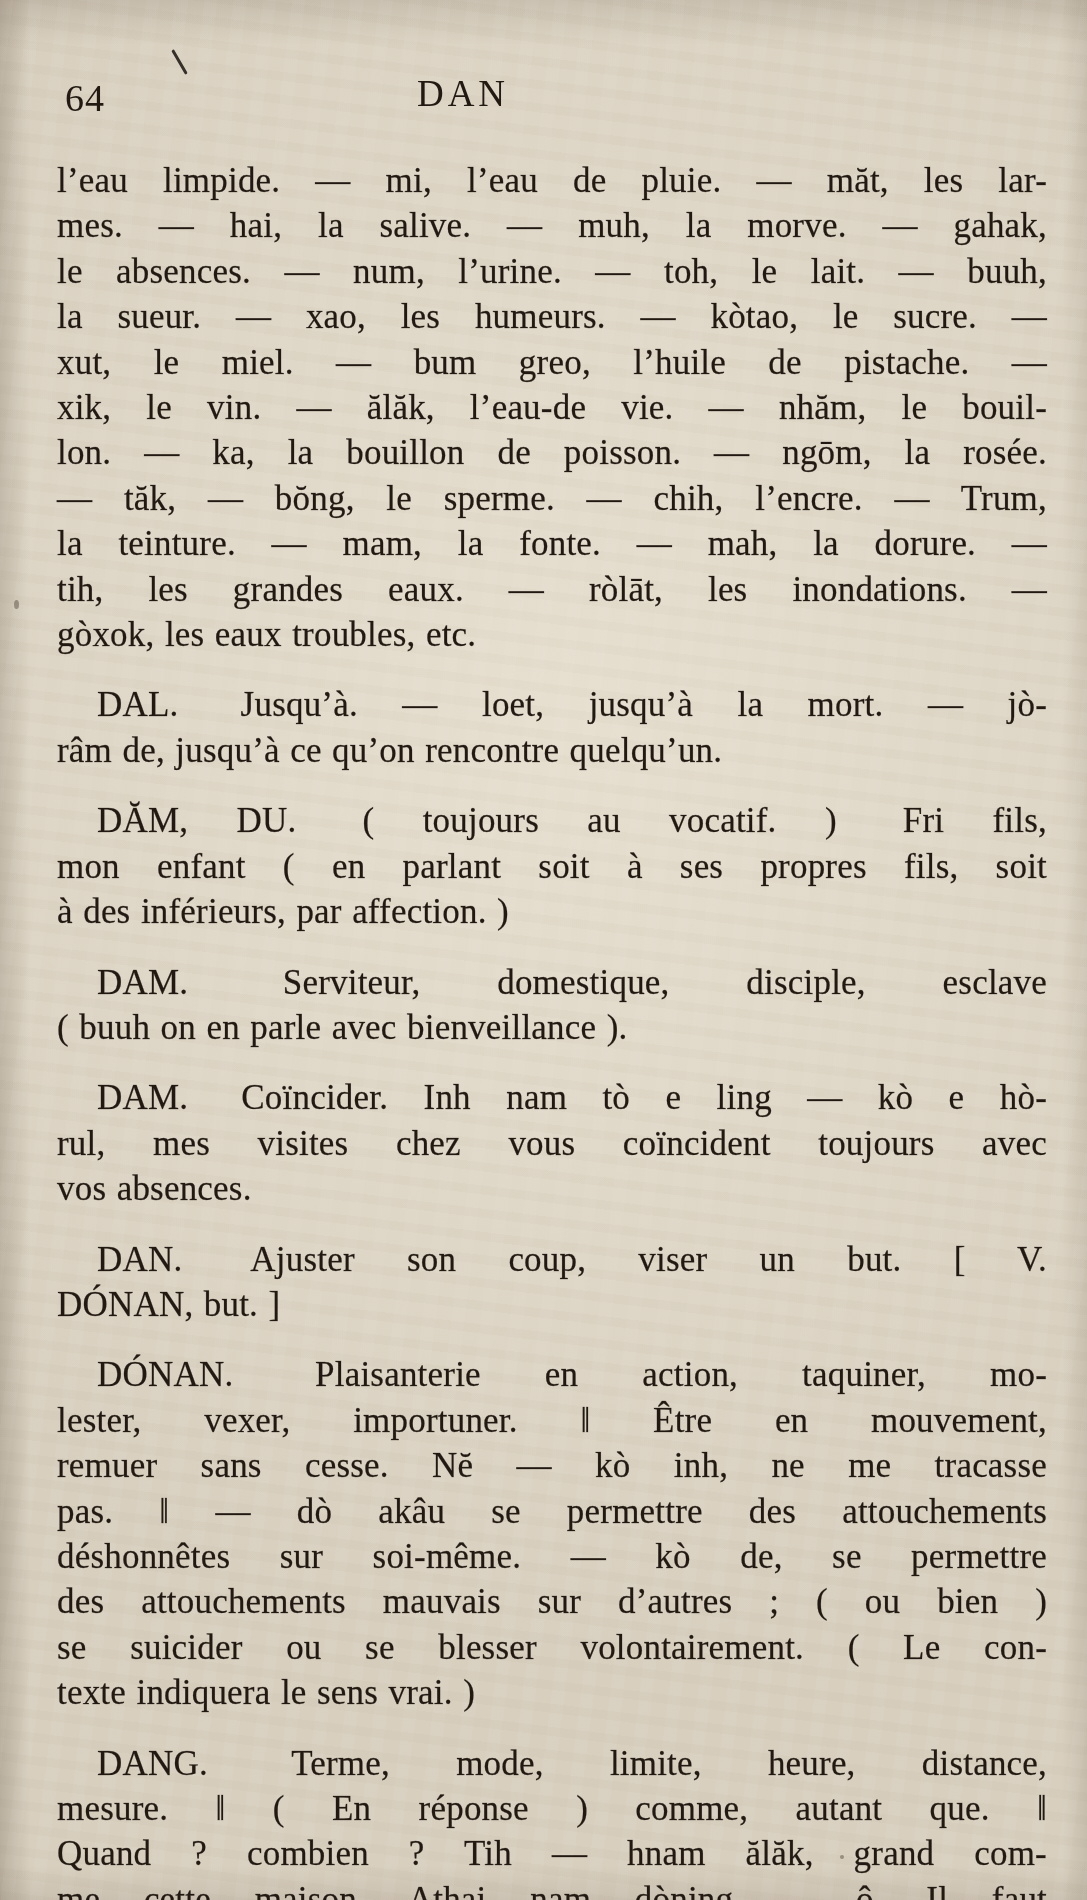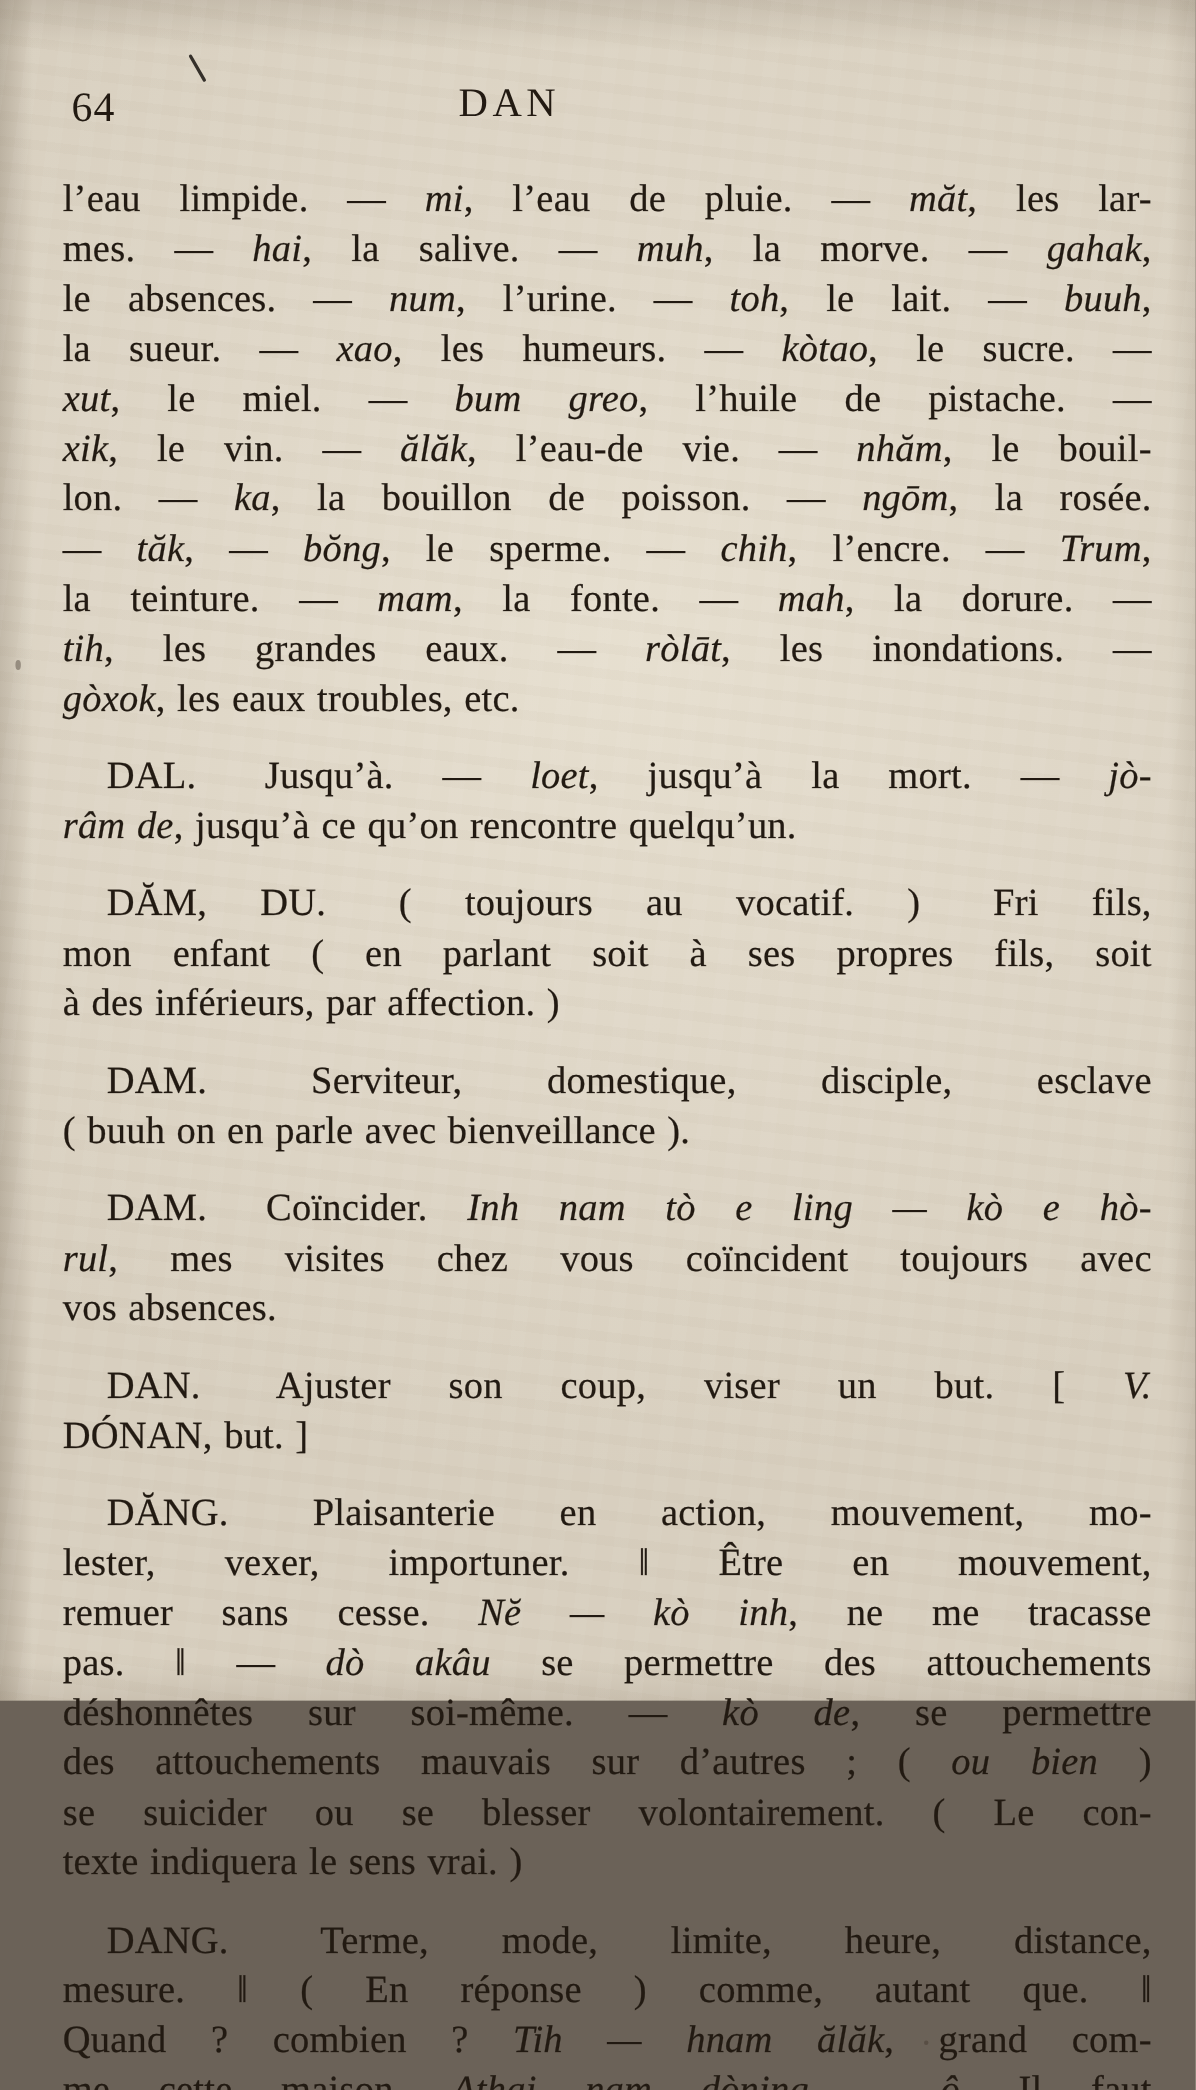--- a/index.html
+++ b/index.html
@@ -2,21 +2,21 @@
 <html style="--paper: #d8cfbf; --ink: #221a12;"><head>
 <meta charset="utf-8">
 <style>
   html,body{margin:0;padding:0;}
   body{
     width:1087px;height:1900px;overflow:hidden;
     background:#6b6258;
     font-family:"Liberation Serif","DejaVu Serif",serif;
   }
   .page{
-    position:relative;width:1087px;height:1546px;
+    position:relative;width:1087px;height:1900px;
     color:var(--ink,#221a12);
     background:
       radial-gradient(140% 90% at 52% 38%, rgba(248,243,228,0.45) 0%, rgba(248,243,228,0) 55%),
       linear-gradient(90deg, rgba(76,62,44,0.22) 0%, rgba(76,62,44,0) 30px),
       linear-gradient(270deg, rgba(76,62,44,0.12) 0%, rgba(76,62,44,0) 25px),
       linear-gradient(180deg, rgba(76,62,44,0.15) 0%, rgba(76,62,44,0) 45px),
       linear-gradient(0deg, rgba(76,62,44,0.10) 0%, rgba(76,62,44,0) 35px),
       var(--paper,#d8cfbf);
   }
   .texture{
@@ -37,21 +37,21 @@
   .text-body{
     position:absolute;top:158px;left:57px;width:990px;
     font-size:35px;line-height:45.4px;
     letter-spacing:0.2px;word-spacing:1.5px;
     -webkit-text-stroke:0.35px rgba(30,22,14,0.55);
   }
   .para + .para{margin-top:25px;}
   .line{text-align:justify;}
   .line.just{text-align-last:justify;}
   .line.indent{text-indent:40px;}
-  .it{font-style:italic;}
+  .it{}
   .stray-mark{
     position:absolute;left:178px;top:48px;width:3px;height:28px;
     background:#35302a;border-radius:2px;transform:rotate(-30deg);
   }
   .speck{position:absolute;border-radius:50%;background:rgba(60,50,40,0.4);}
   .speck.s1{left:14px;top:600px;width:5px;height:9px;}
   .speck.s2{left:510px;top:1645px;width:4px;height:4px;}
   .speck.s3{left:840px;top:1855px;width:4px;height:4px;}
 </style>
 </head>
@@ -99,21 +99,21 @@
       <div class="para">
         <div class="line just indent"><span>DAM.  Coïncider. </span><span class="it">Inh nam tò e ling — kò e hò-</span></div>
         <div class="line just"><span class="it">rul</span><span>, mes visites chez vous coïncident toujours avec</span></div>
         <div class="line"><span>vos absences.</span></div>
       </div>
       <div class="para">
         <div class="line just indent"><span>DAN.  Ajuster son coup, viser un but. [ </span><span class="it">V.</span></div>
         <div class="line"><span>DÓNAN, but. ]</span></div>
       </div>
       <div class="para">
-        <div class="line just indent"><span>DĂNG.  Plaisanterie en action, mouvement, mo-</span></div>
+        <div class="line just indent"><span>DÓNAN.  Plaisanterie en action, taquiner, mo-</span></div>
         <div class="line just"><span>lester, vexer, importuner. ‖ Être en mouvement,</span></div>
         <div class="line just"><span>remuer sans cesse. </span><span class="it">Nĕ — kò inh</span><span>, ne me tracasse</span></div>
         <div class="line just"><span>pas. ‖ — </span><span class="it">dò akâu</span><span> se permettre des attouchements</span></div>
         <div class="line just"><span>déshonnêtes sur soi-même. — </span><span class="it">kò de</span><span>, se permettre</span></div>
         <div class="line just"><span>des attouchements mauvais sur d’autres ; ( </span><span class="it">ou bien</span><span> )</span></div>
         <div class="line just"><span>se suicider ou se blesser volontairement. ( Le con-</span></div>
         <div class="line"><span>texte indiquera le sens vrai. )</span></div>
       </div>
       <div class="para">
         <div class="line just indent"><span>DANG.  Terme, mode, limite, heure, distance,</span></div>

